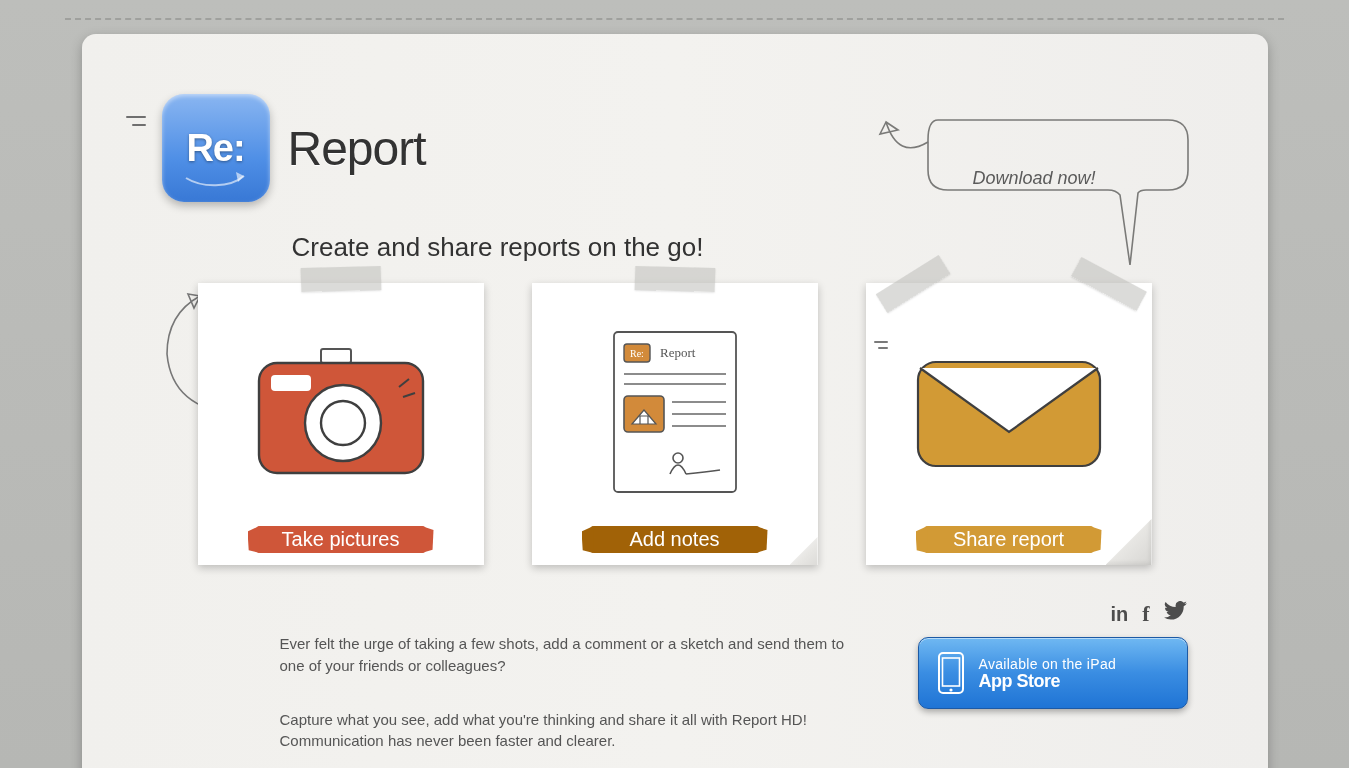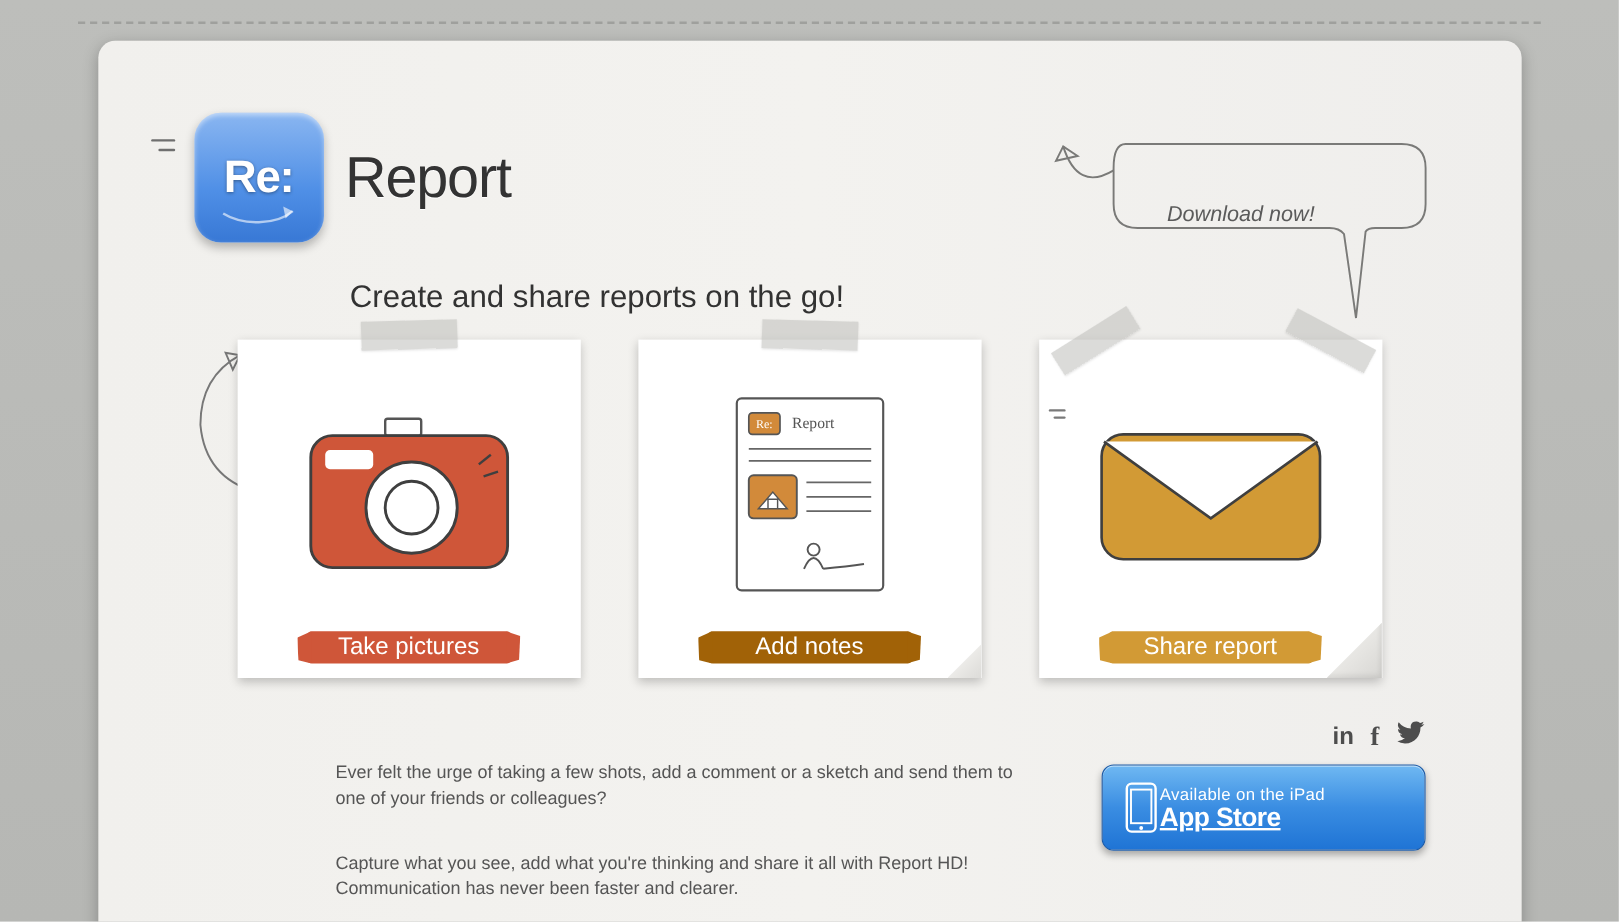--- a/index.html
+++ b/index.html
@@ -204,29 +204,29 @@
   .appstore-btn{
     min-width: 270px;
     height: 72px;
     border-radius: 10px;
     border: 1px solid #1d5aa5;
     background: linear-gradient(to bottom,#6fb8f2 0%, #3a8de2 50%, #1f74d5 100%);
     color:#fff;
     display:flex;
     align-items:center;
     padding: 0 18px;
-    gap:2px;
+    gap:14px;
     box-shadow: 0 3px 6px rgba(0,0,0,0.3), inset 0 1px 0 rgba(255,255,255,0.5);
     cursor:pointer;
   }
   .appstore-btn .phone-ico{
     width:28px;
   }
   .appstore-btn .texts .l1{ font-size:14px; font-weight:500; letter-spacing:0.3px;}
-  .appstore-btn .texts .l2{ font-size:22px; font-weight:600; line-height:1; letter-spacing:-0.5px;text-decoration:underline;}
+  .appstore-btn .texts .l2{ font-size:18px; font-weight:600; line-height:1; letter-spacing:-0.5px;}
 </style>
 </head>
 <body>
 
 <div class="outer">
   <div class="dashed-top"></div>
   <div class="page">
 
     <div class="header">
       <div class="speed-lines">

